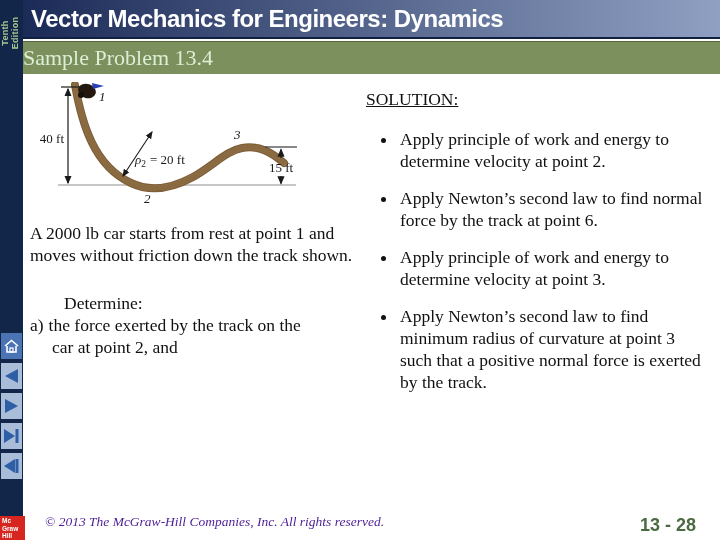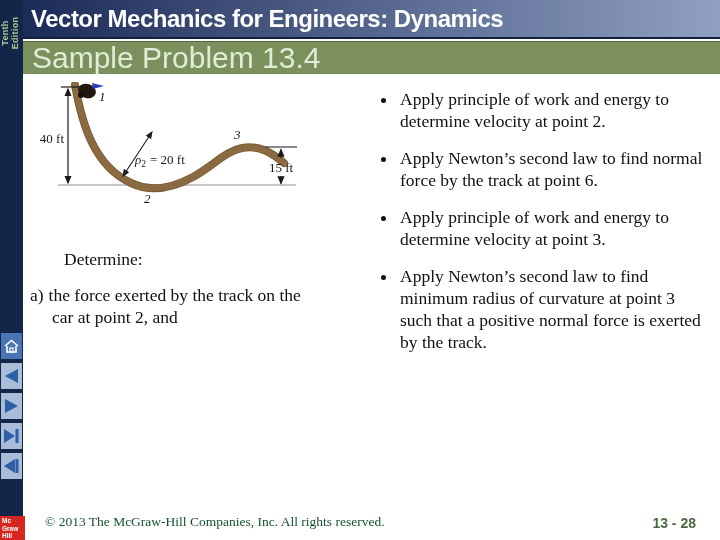--- a/index.html
+++ b/index.html
@@ -50,54 +50,54 @@
     font-family:"Liberation Sans", sans-serif;
     font-weight:bold; font-size:24px; letter-spacing:-0.5px;
     color:#ffffff; line-height:37px; padding-left:8px;
     white-space:nowrap;
   }
   .subtitle-band {
     position:absolute; left:23px; top:41px; width:697px; height:33px;
     background:#7b905c; border-top:1px solid #55693c;
   }
   .subtitle-text {
-    font-family:Liberation Sans, sans-serif;
-    font-size:30px; color:#dcefd6; line-height:32px; padding-left:9px;
+    font-family:Liberation Serif, serif;
+    font-size:22px; color:#dcefd6; line-height:32px; 
     white-space:nowrap;
   }
 
   
   .figure { position:absolute; left:28px; top:82px; width:332px; height:128px; }
   .fig-label { font-family:"Liberation Serif", serif; font-size:13px; fill:#1a1a1a; }
   .fig-italic { font-style:italic; }
 
   
   .problem {
     position:absolute; left:30px; top:222px; width:332px;
     font-size:17.5px; line-height:22px;
   }
   .problem .determine { margin-top:26px;margin-left:34px; }
-  .p-item { margin-top:14px; width:290px; padding-left:22px; text-indent:-22px; }
+  .p-item { width:290px; padding-left:22px; text-indent:-22px; }
   .p-item .marker { padding-right:5px; }
 
   
   .solution { position:absolute; left:366px; top:88px; width:345px; font-size:17.5px; line-height:22px; }
   .solution-heading { text-decoration:underline; margin-bottom:18px; }
   .solution ul { list-style:disc outside; margin-left:32px; }
   .solution li { margin-bottom:15px; padding-left:2px; }
 
   
   .copyright {
     position:absolute; left:45px; top:514px;
-    font-size:13.5px; color:#14532d; white-space:nowrap;
+    font-style:italic; font-size:13.5px; color:#4c1d95; white-space:nowrap;
   }
   .pagenum {
     position:absolute; right:24px; top:515px;
     font-family:"Liberation Sans", sans-serif;
-    font-weight:bold; font-size:14px; color:#4a6b3f;
+    font-weight:bold; font-size:18px; color:#4a6b3f;
   }
 </style>
 </head>
 <body>
 
 <div class="sidebar">
   <div class="edition">
     <span>Tenth</span>
     <span>Edition</span>
   </div>
@@ -190,25 +190,27 @@
 
   <g>
     <line x1="237" y1="65" x2="269" y2="65" stroke="#3a3a3a" stroke-width="1.2"></line>
     <line x1="253" y1="76" x2="253" y2="67.5" stroke="#1a1a1a" stroke-width="1.2" marker-end="url(#ah)"></line>
     <line x1="253" y1="94" x2="253" y2="101.5" stroke="#1a1a1a" stroke-width="1.2" marker-end="url(#ah)"></line>
     <text class="fig-label" x="241" y="90">15 ft</text>
   </g>
 </svg>
 
 <div class="problem">
+  <div>A 2000 lb car starts from rest at point 1 and moves without friction down the track shown.</div>
   <div class="determine">Determine:</div>
   <div class="p-item"><span class="marker">a)</span><span>the force exerted by the track on the car at point 2, and</span></div>
 </div>
 
 <div class="solution">
+  <div class="solution-heading">SOLUTION:</div>
   <ul>
     <li>Apply principle of work and energy to determine velocity at point 2.</li>
     <li>Apply Newton’s second law to find normal force by the track at point 6.</li>
     <li>Apply principle of work and energy to determine velocity at point 3.</li>
     <li>Apply Newton’s second law to find minimum radius of curvature at point 3 such that a positive normal force is exerted by the track.</li>
   </ul>
 </div>
 
 <div class="copyright">© 2013 The McGraw-Hill Companies, Inc. All rights reserved.</div>
 <div class="pagenum">13 - 28</div>

